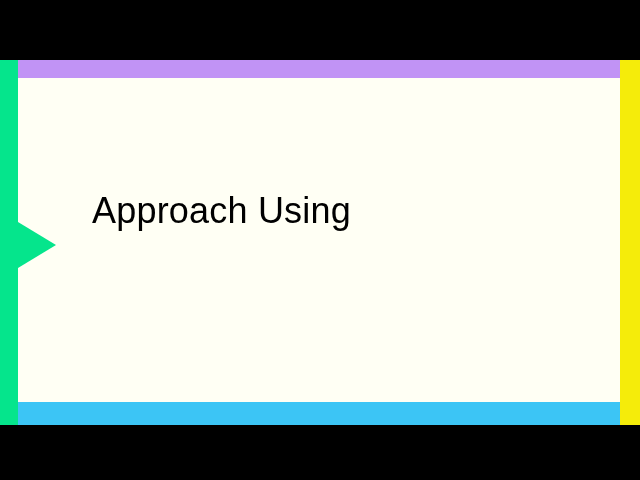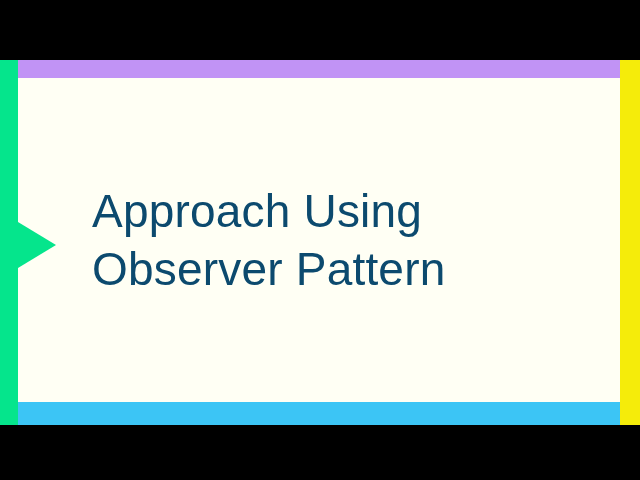--- a/index.html
+++ b/index.html
@@ -85,23 +85,23 @@
   }
 
   
   #title-block {
     position: absolute;
     left: 92px;
     top: 122px;
     width: 470px;
   }
   .title-line {
-    color: #0c4a6e;
+    color: #000000;
     font-family: "Liberation Sans", sans-serif;
-    font-size: 46px;
+    font-size: 36px;
     font-weight: 400;
     line-height: 58px;
     letter-spacing: 0.2px;
     white-space: nowrap;
   }
 
   
   .letterbox {
     position: absolute;
     left: 0;
@@ -119,21 +119,20 @@
   <div id="slide-stage">
 
     <div id="top-band"></div>
     <div id="right-rail"></div>
     <div id="bottom-band"></div>
     <div id="left-rail"></div>
     <div id="left-rail-pointer"></div>
 
     <div id="title-block">
       <div class="title-line">Approach Using</div>
-      <div class="title-line">Observer Pattern</div>
     </div>
 
   </div>
 
   <div class="letterbox" id="letterbox-top"></div>
   <div class="letterbox" id="letterbox-bottom"></div>
 
 </div>
 
 </body></html>

